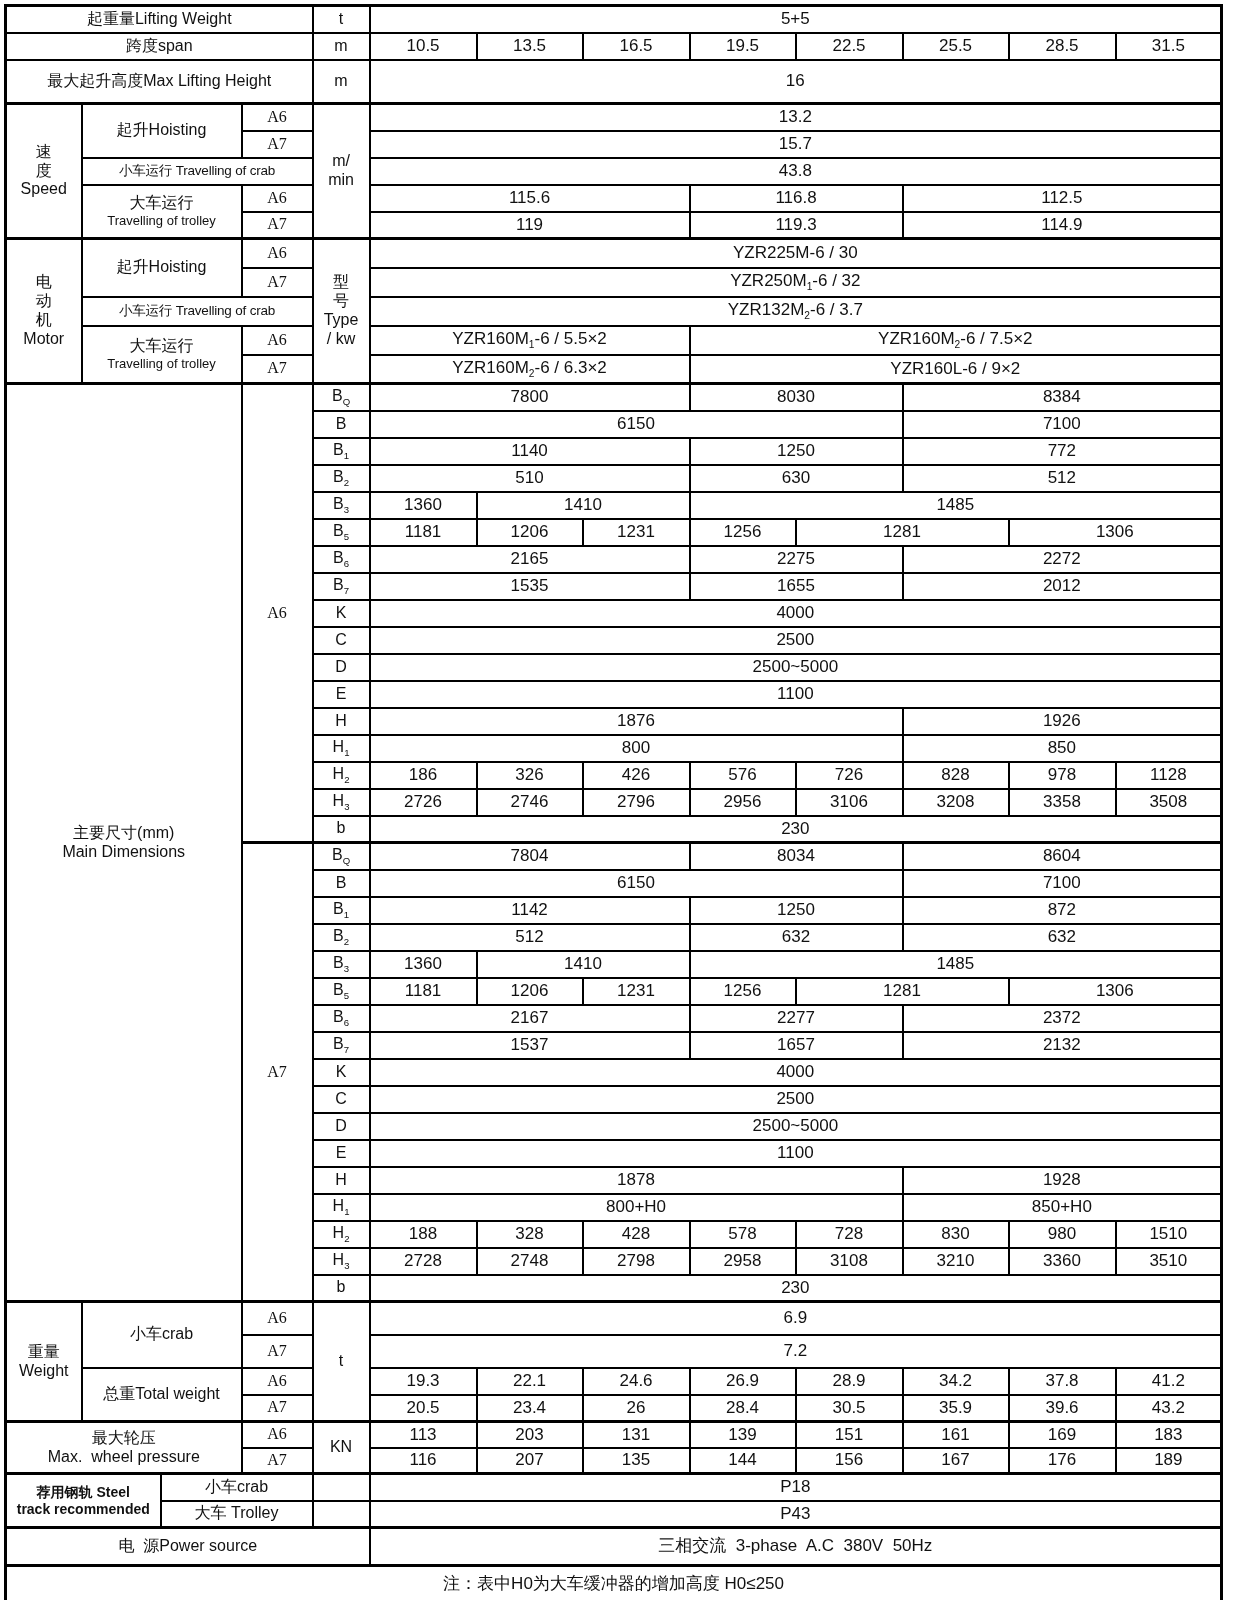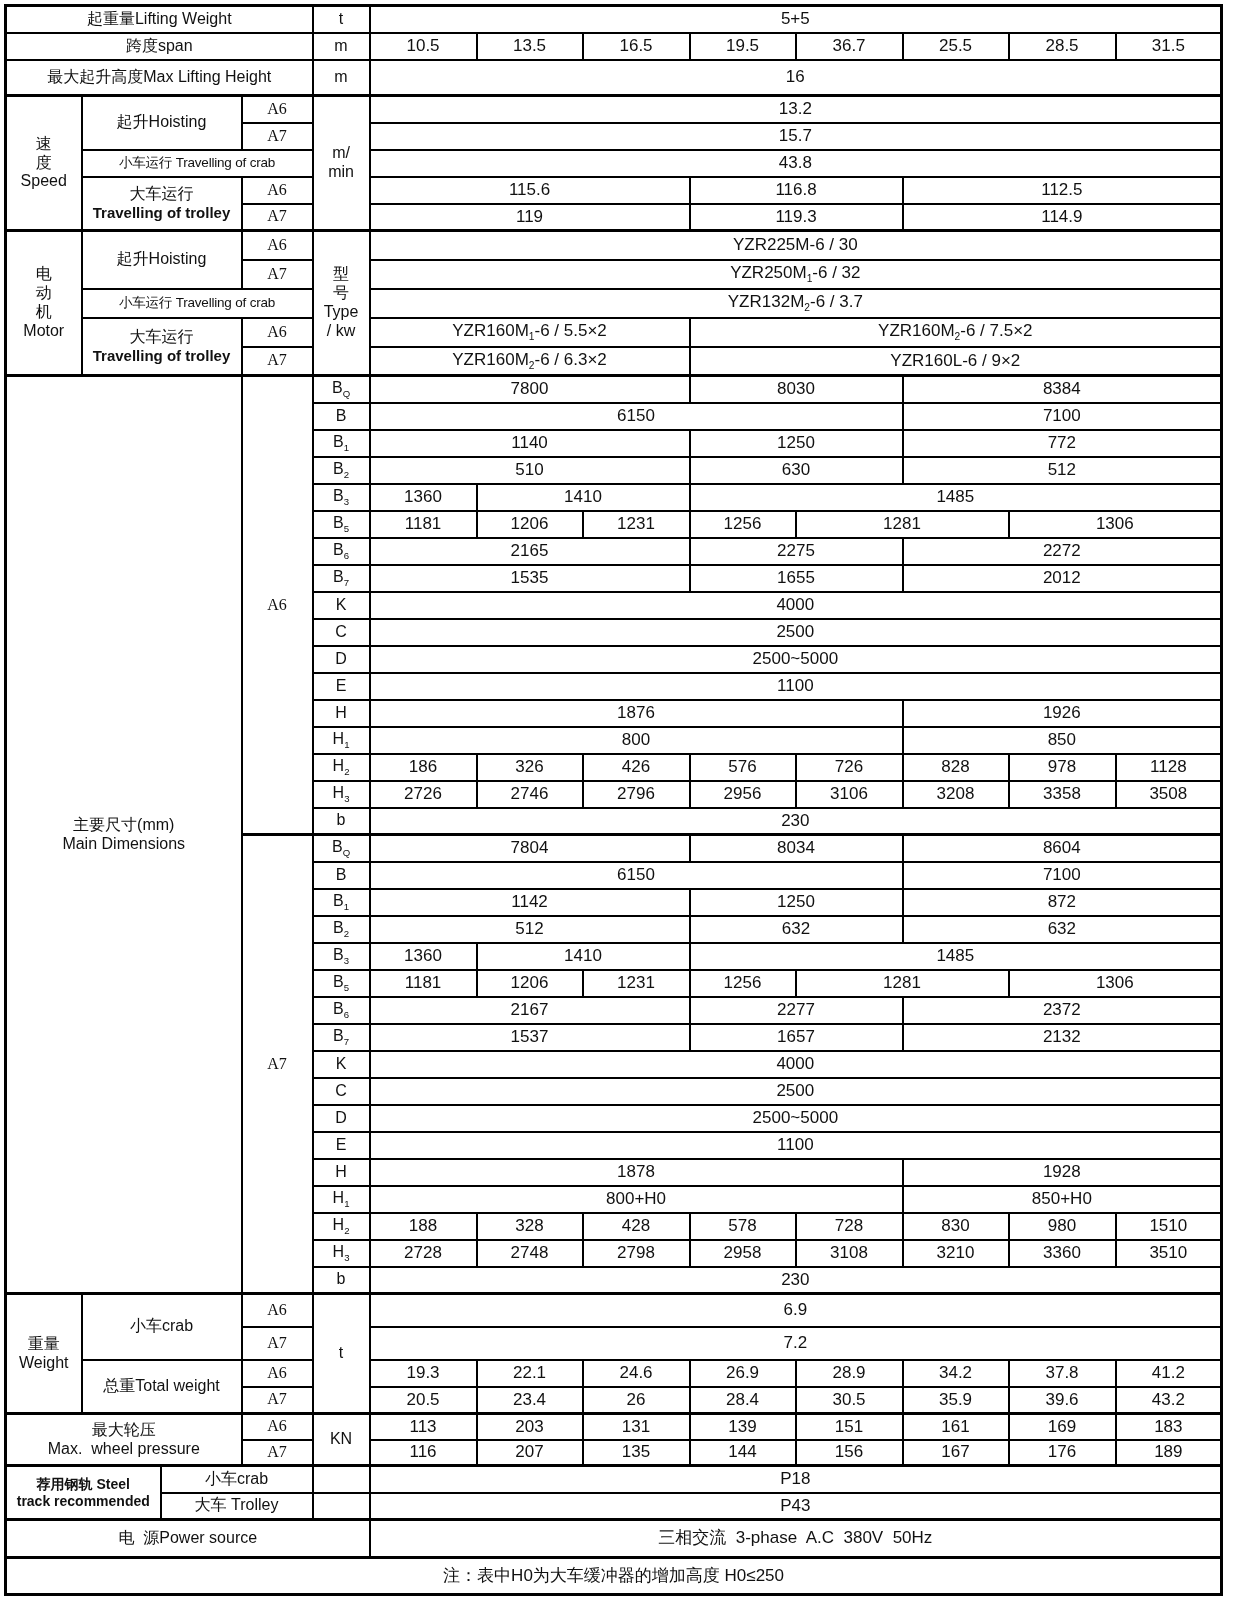--- a/index.html
+++ b/index.html
@@ -7,21 +7,21 @@
   .wrap{padding:4px 7px 0 4px;}
   table{border-collapse:collapse;table-layout:fixed;width:1216px;border:3px solid #000;}
   td{border:2px solid #000;text-align:center;vertical-align:middle;padding:0;font-size:17px;overflow:hidden;}
   tr{height:27px;}
   tr.sec td{border-top:3px solid #000;}
   td.lab{font-size:16px;}
   td.unit{font-size:16px;}
   td.grade{font-size:16px;font-family:Liberation Serif, serif;}
   td.let{font-size:16px;margin-top:47px;}
   td.crab{font-size:13.5px;letter-spacing:-0.2px;}
-  td.sm .line+.line{font-size:15px;font-weight:bold;}
+  td.sm .line+.line{font-size:13px;}
   td.sm2{font-size:14px;font-weight:bold;}
   td.note{font-size:17px;}
   sub{font-size:0.6em;}
   .line{line-height:1.18;white-space:pre;}
 </style>
 </head>
 <body>
 
 <div class="wrap">
   <table>
@@ -65,33 +65,33 @@
           <td>
             <div class="line">13.5</div>
           </td>
           <td>
             <div class="line">16.5</div>
           </td>
           <td>
             <div class="line">19.5</div>
           </td>
           <td>
-            <div class="line">36.7</div>
+            <div class="line">22.5</div>
           </td>
           <td>
             <div class="line">25.5</div>
           </td>
           <td>
             <div class="line">28.5</div>
           </td>
           <td>
             <div class="line">31.5</div>
           </td>
         </tr>
-        <tr style="height: 36px;">
+        <tr style="height: 44px;">
           <td colspan="4" class="lab">
             <div class="line">最大起升高度Max Lifting Height</div>
           </td>
           <td class="unit">
             <div class="line">m</div>
           </td>
           <td colspan="8">
             <div class="line">16</div>
           </td>
         </tr>

